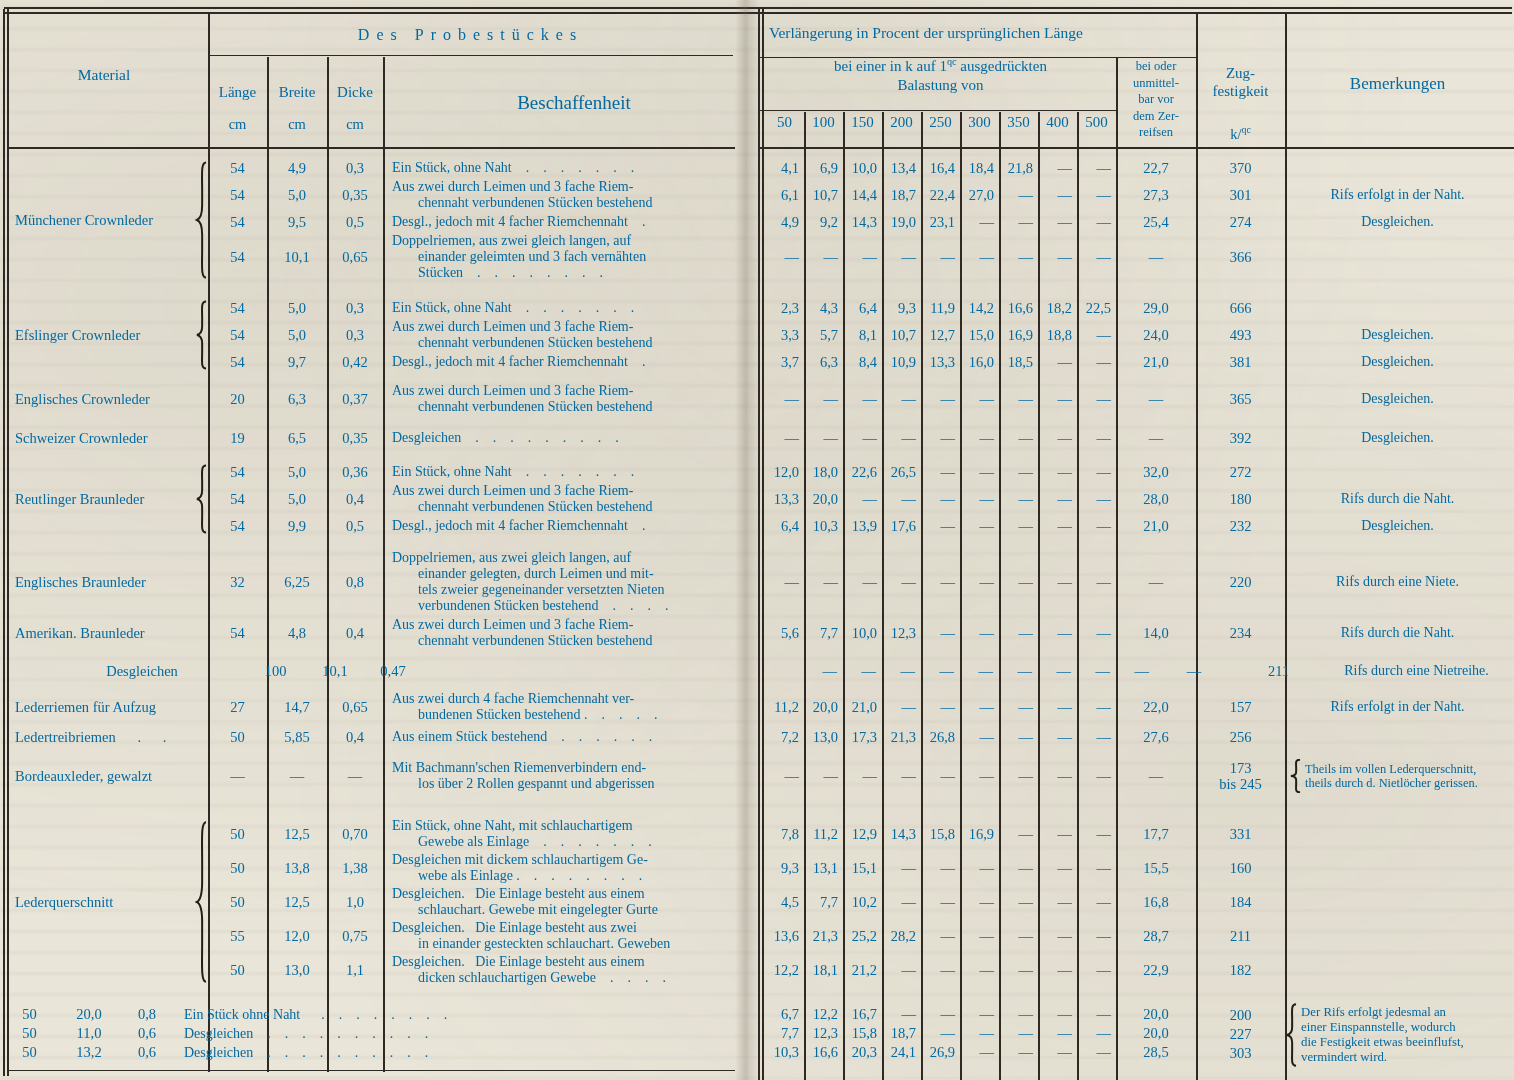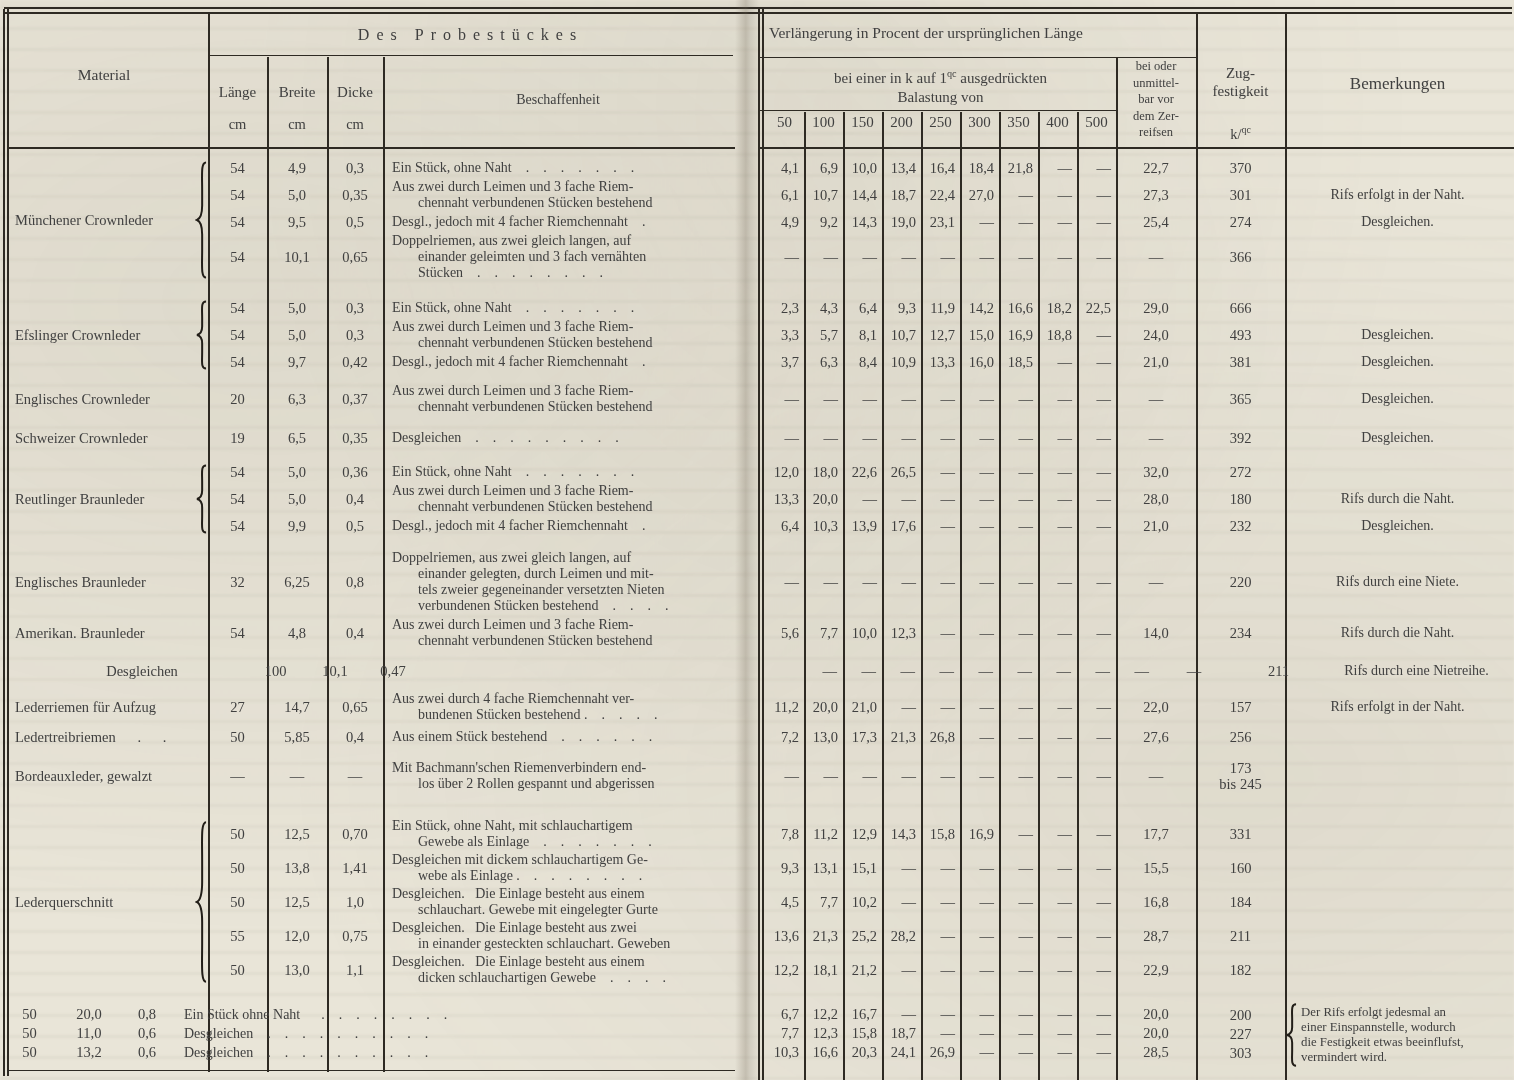--- a/index.html
+++ b/index.html
@@ -1,41 +1,41 @@
 <!DOCTYPE html>
 <html><head>
 <meta charset="utf-8">
 <style>
   html,body{margin:0;padding:0;background:#cfcabb;}
   .sheet{position:relative;width:1514px;height:1080px;background:#e9e5d8;overflow:hidden;
-         font-family:"Liberation Serif","DejaVu Serif",serif;color:#404040;}
+         font-family:"Liberation Serif","DejaVu Serif",serif;color:#0369a1;}
   .sheet::before{content:"";position:absolute;inset:0;pointer-events:none;
     background:
       radial-gradient(ellipse at 18% 28%, rgba(118,108,88,.09), transparent 58%),
       radial-gradient(ellipse at 82% 72%, rgba(118,108,88,.08), transparent 55%),
       radial-gradient(ellipse at 55% 10%, rgba(118,108,88,.06), transparent 50%),
       repeating-linear-gradient(0deg, rgba(98,90,72,.05) 0 3px, transparent 3px 21px);
     filter:blur(1.1px);}
   .seam{position:absolute;left:735px;top:0;width:24px;height:1080px;pointer-events:none;
     background:linear-gradient(90deg, transparent 0, rgba(110,100,84,.28) 45%, rgba(70,64,52,.12) 62%, transparent 100%);}
   .rule{position:absolute;background:#2e2a23;}
   .page{position:absolute;top:0;height:1080px;}
   #pageLeft{left:0;width:749px;}
   #pageRight{left:755px;width:759px;}
   .hd{position:absolute;white-space:nowrap;}
   .ctr{text-align:center;}
   
   .desTitle{left:208px;width:525px;top:26px;font-size:16px;letter-spacing:7px;}
   .matHead{left:0;width:208px;top:66px;font-size:15.5px;}
   .chL{left:208px;width:59px;} .chB{left:267px;width:60px;} .chD{left:327px;width:56px;}
   .chead{top:84px;font-size:15px;} .cunit{top:116px;font-size:14.5px;}
-  .beschHead{left:383px;width:350px;top:92px;font-size:14px;}
+  .beschHead{left:399px;width:350px;top:92px;font-size:19px;}
   
   .vTitle{left:14px;top:24px;font-size:15.5px;}
-  .loadHead{left:10px;width:351px;top:64px;font-size:15px;line-height:19px;white-space:normal;}
+  .loadHead{left:10px;width:351px;top:52px;font-size:15px;line-height:19px;white-space:normal;}
   #loadsRow{position:absolute;left:10px;top:114px;width:351px;display:flex;}
   .lcell{width:39px;text-align:center;font-size:15px;}
   .rupHead{left:361px;width:80px;top:58px;font-size:12.5px;line-height:16.5px;white-space:normal;}
   .zugHead{left:441px;width:89px;top:64px;font-size:15px;line-height:18px;white-space:normal;}
   .zugUnit{left:441px;width:89px;top:124px;font-size:14.5px;}
   .bemHead{left:530px;width:225px;top:74px;font-size:17px;}
   sup{font-size:.68em;}
   
   #lgroups{position:absolute;left:0;top:158px;width:737px;}
   #rgroups{position:absolute;left:10px;top:158px;width:745px;}
@@ -351,21 +351,21 @@
               <span class="num breite">12,5</span>
               <span class="num dicke">0,70</span>
               <div class="desc">
                 <div class="dline">Ein Stück, ohne Naht, mit schlauchartigem</div>
                 <div class="dline">Gewebe als Einlage  .  .  .  .  .  .  .</div>
               </div>
             </div>
             <div class="lrow h2">
               <span class="num laenge">50</span>
               <span class="num breite">13,8</span>
-              <span class="num dicke">1,41</span>
+              <span class="num dicke">1,38</span>
               <div class="desc">
                 <div class="dline">Desgleichen mit dickem schlauchartigem Ge-</div>
                 <div class="dline">webe als Einlage .  .  .  .  .  .  .  .</div>
               </div>
             </div>
             <div class="lrow h2">
               <span class="num laenge">50</span>
               <span class="num breite">12,5</span>
               <span class="num dicke">1,0</span>
               <div class="desc">
@@ -777,20 +777,29 @@
             <span class="val">—</span>
             <span class="val">—</span>
             <span class="val">—</span>
             <span class="val">—</span>
             <span class="val">—</span>
             <span class="rupture">—</span>
             <span class="strength">
               <div class="sline">173</div>
               <div class="sline">bis 245</div>
             </span>
+            <div class="remark multi">
+              <svg viewBox="0 0 20 100" preserveAspectRatio="none" class="brace rbrace" style="height: 34px;">
+                <path d="M17 2 C9 2 11 12 11 25 L11 38 C11 46 8 49 3 50 C8 51 11 54 11 62 L11 75 C11 88 9 98 17 98" fill="none" stroke="#221e18" stroke-width="2" vector-effect="non-scaling-stroke"></path>
+              </svg>
+              <div class="rlines">
+                <div class="rline">Theils im vollen Lederquerschnitt,</div>
+                <div class="rline">theils durch d. Nietlöcher gerissen.</div>
+              </div>
+            </div>
           </div>
         </div>
         <div class="rgroup g11">
           <div class="rrow h2">
             <span class="val">7,8</span>
             <span class="val">11,2</span>
             <span class="val">12,9</span>
             <span class="val">14,3</span>
             <span class="val">15,8</span>
             <span class="val">16,9</span>

